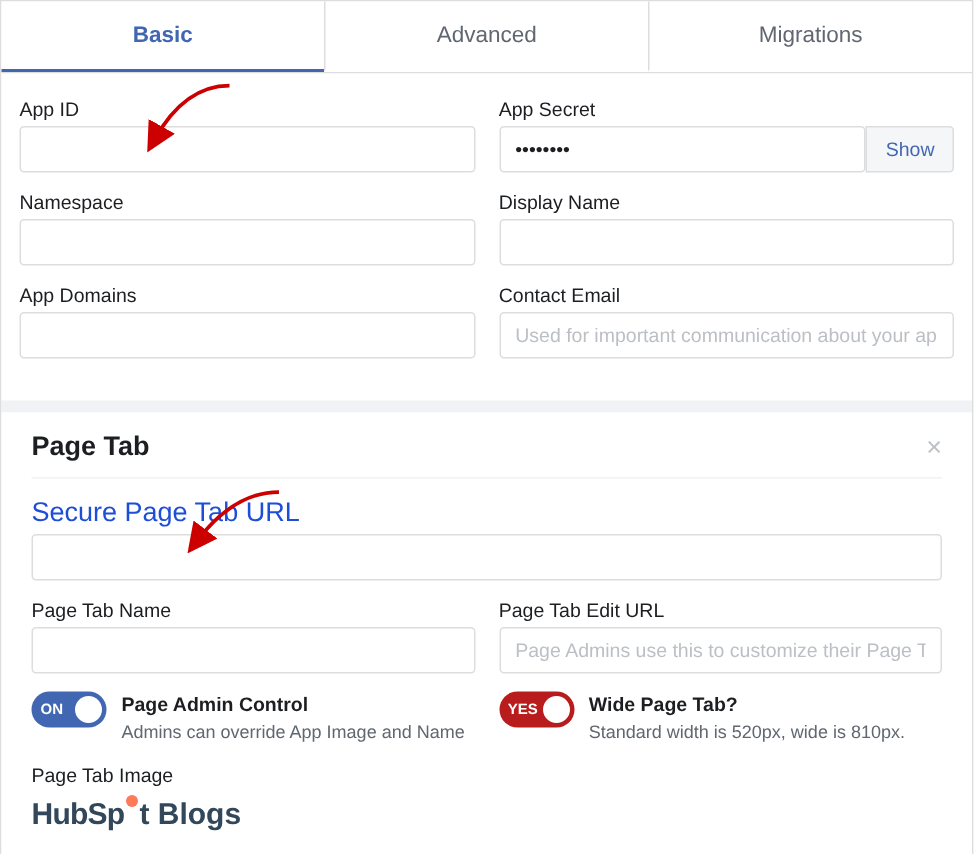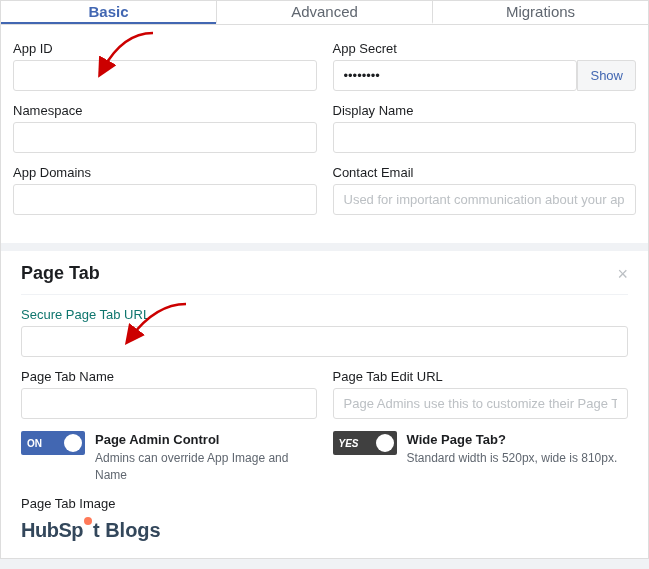--- a/index.html
+++ b/index.html
@@ -20,21 +20,21 @@
 
     
     .tabs {
       display: flex;
       border-bottom: 1px solid #ddd;
       background: #fff;
     }
     .tab {
       flex: 1;
       text-align: center;
-      padding: 2px 0;
+      padding: 14px 0;
       font-size: 15px;
       color: #606770;
       cursor: pointer;
       border-bottom: 2px solid transparent;
       font-weight: 400;
     }
     .tab.active {
       color: #4267B2;
       border-bottom: 2px solid #4267B2;
       font-weight: 600;
@@ -135,66 +135,65 @@
       color: #bcc0c4;
       font-size: 18px;
       cursor: pointer;
       line-height: 1;
     }
 
     .full-width-group {
       margin-bottom: 12px;
     }
     .full-width-group label {
-      font-size: 13px;
-      color: #0f766e;
+      font-size: 18px;
+      color: #1d4ed8;
       display: block;
       margin-bottom: 4px;
     }
     .full-width-group input {
       width: 100%;
       border: 1px solid #ddd;
       border-radius: 3px;
       padding: 7px 10px;
       font-size: 13px;
       color: #1c1e21;
       outline: none;
     }
 
     .arrow2-container {
       position: relative;
     }
     .toggle {
       display: flex;
       align-items: center;
-      width: 64px;
+      width: 50px;
       height: 24px;
-      border-radius: 2px;
+      border-radius: 12px;
       background: #4267B2;
       position: relative;
       cursor: pointer;
       flex-shrink: 0;
     }
     .toggle-label {
       font-size: 10px;
       font-weight: 700;
       color: #fff;
       padding-left: 6px;
     }
     .toggle-thumb {
       position: absolute;
       right: 3px;
       width: 18px;
       height: 18px;
       border-radius: 50%;
       background: #fff;
     }
     .toggle.yes {
-      background: #404040;
-      font-style: italic;
+      background: #b91c1c;
     }
     .toggle-info {
       font-size: 12px;
       color: #606770;
       line-height: 1.4;
     }
     .toggle-info strong {
       font-size: 13px;
       color: #1c1e21;
       font-weight: 600;

